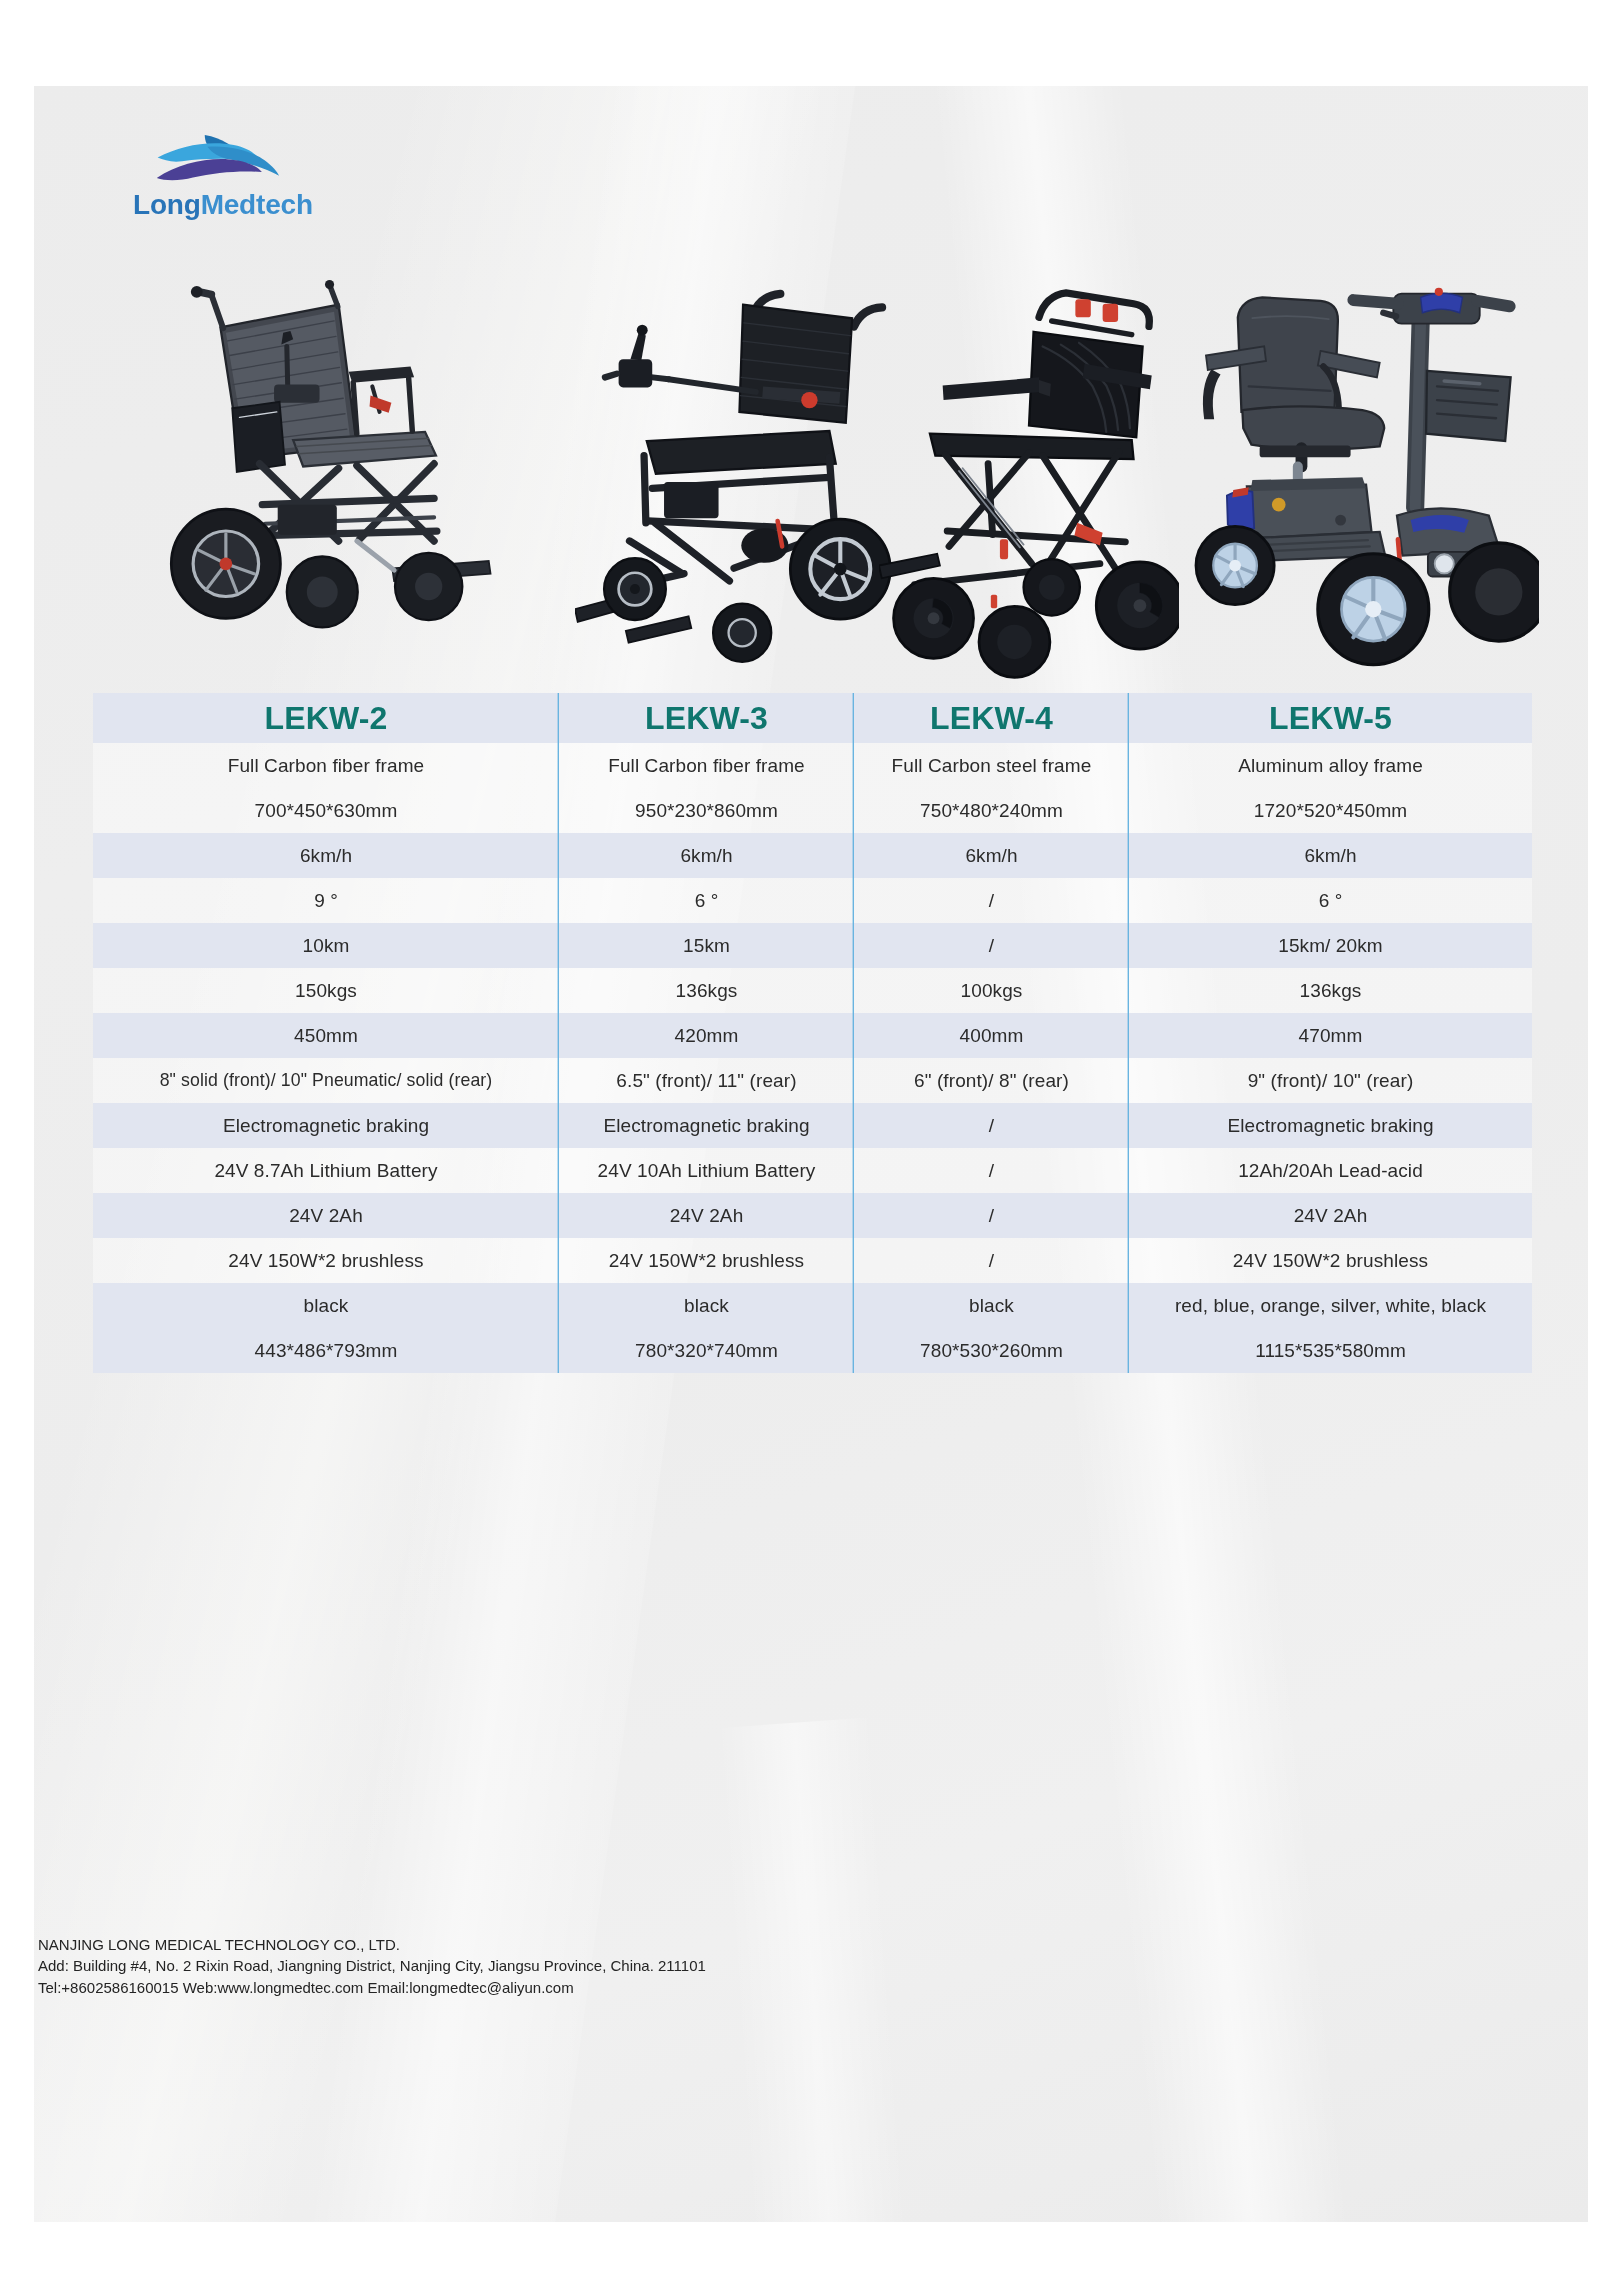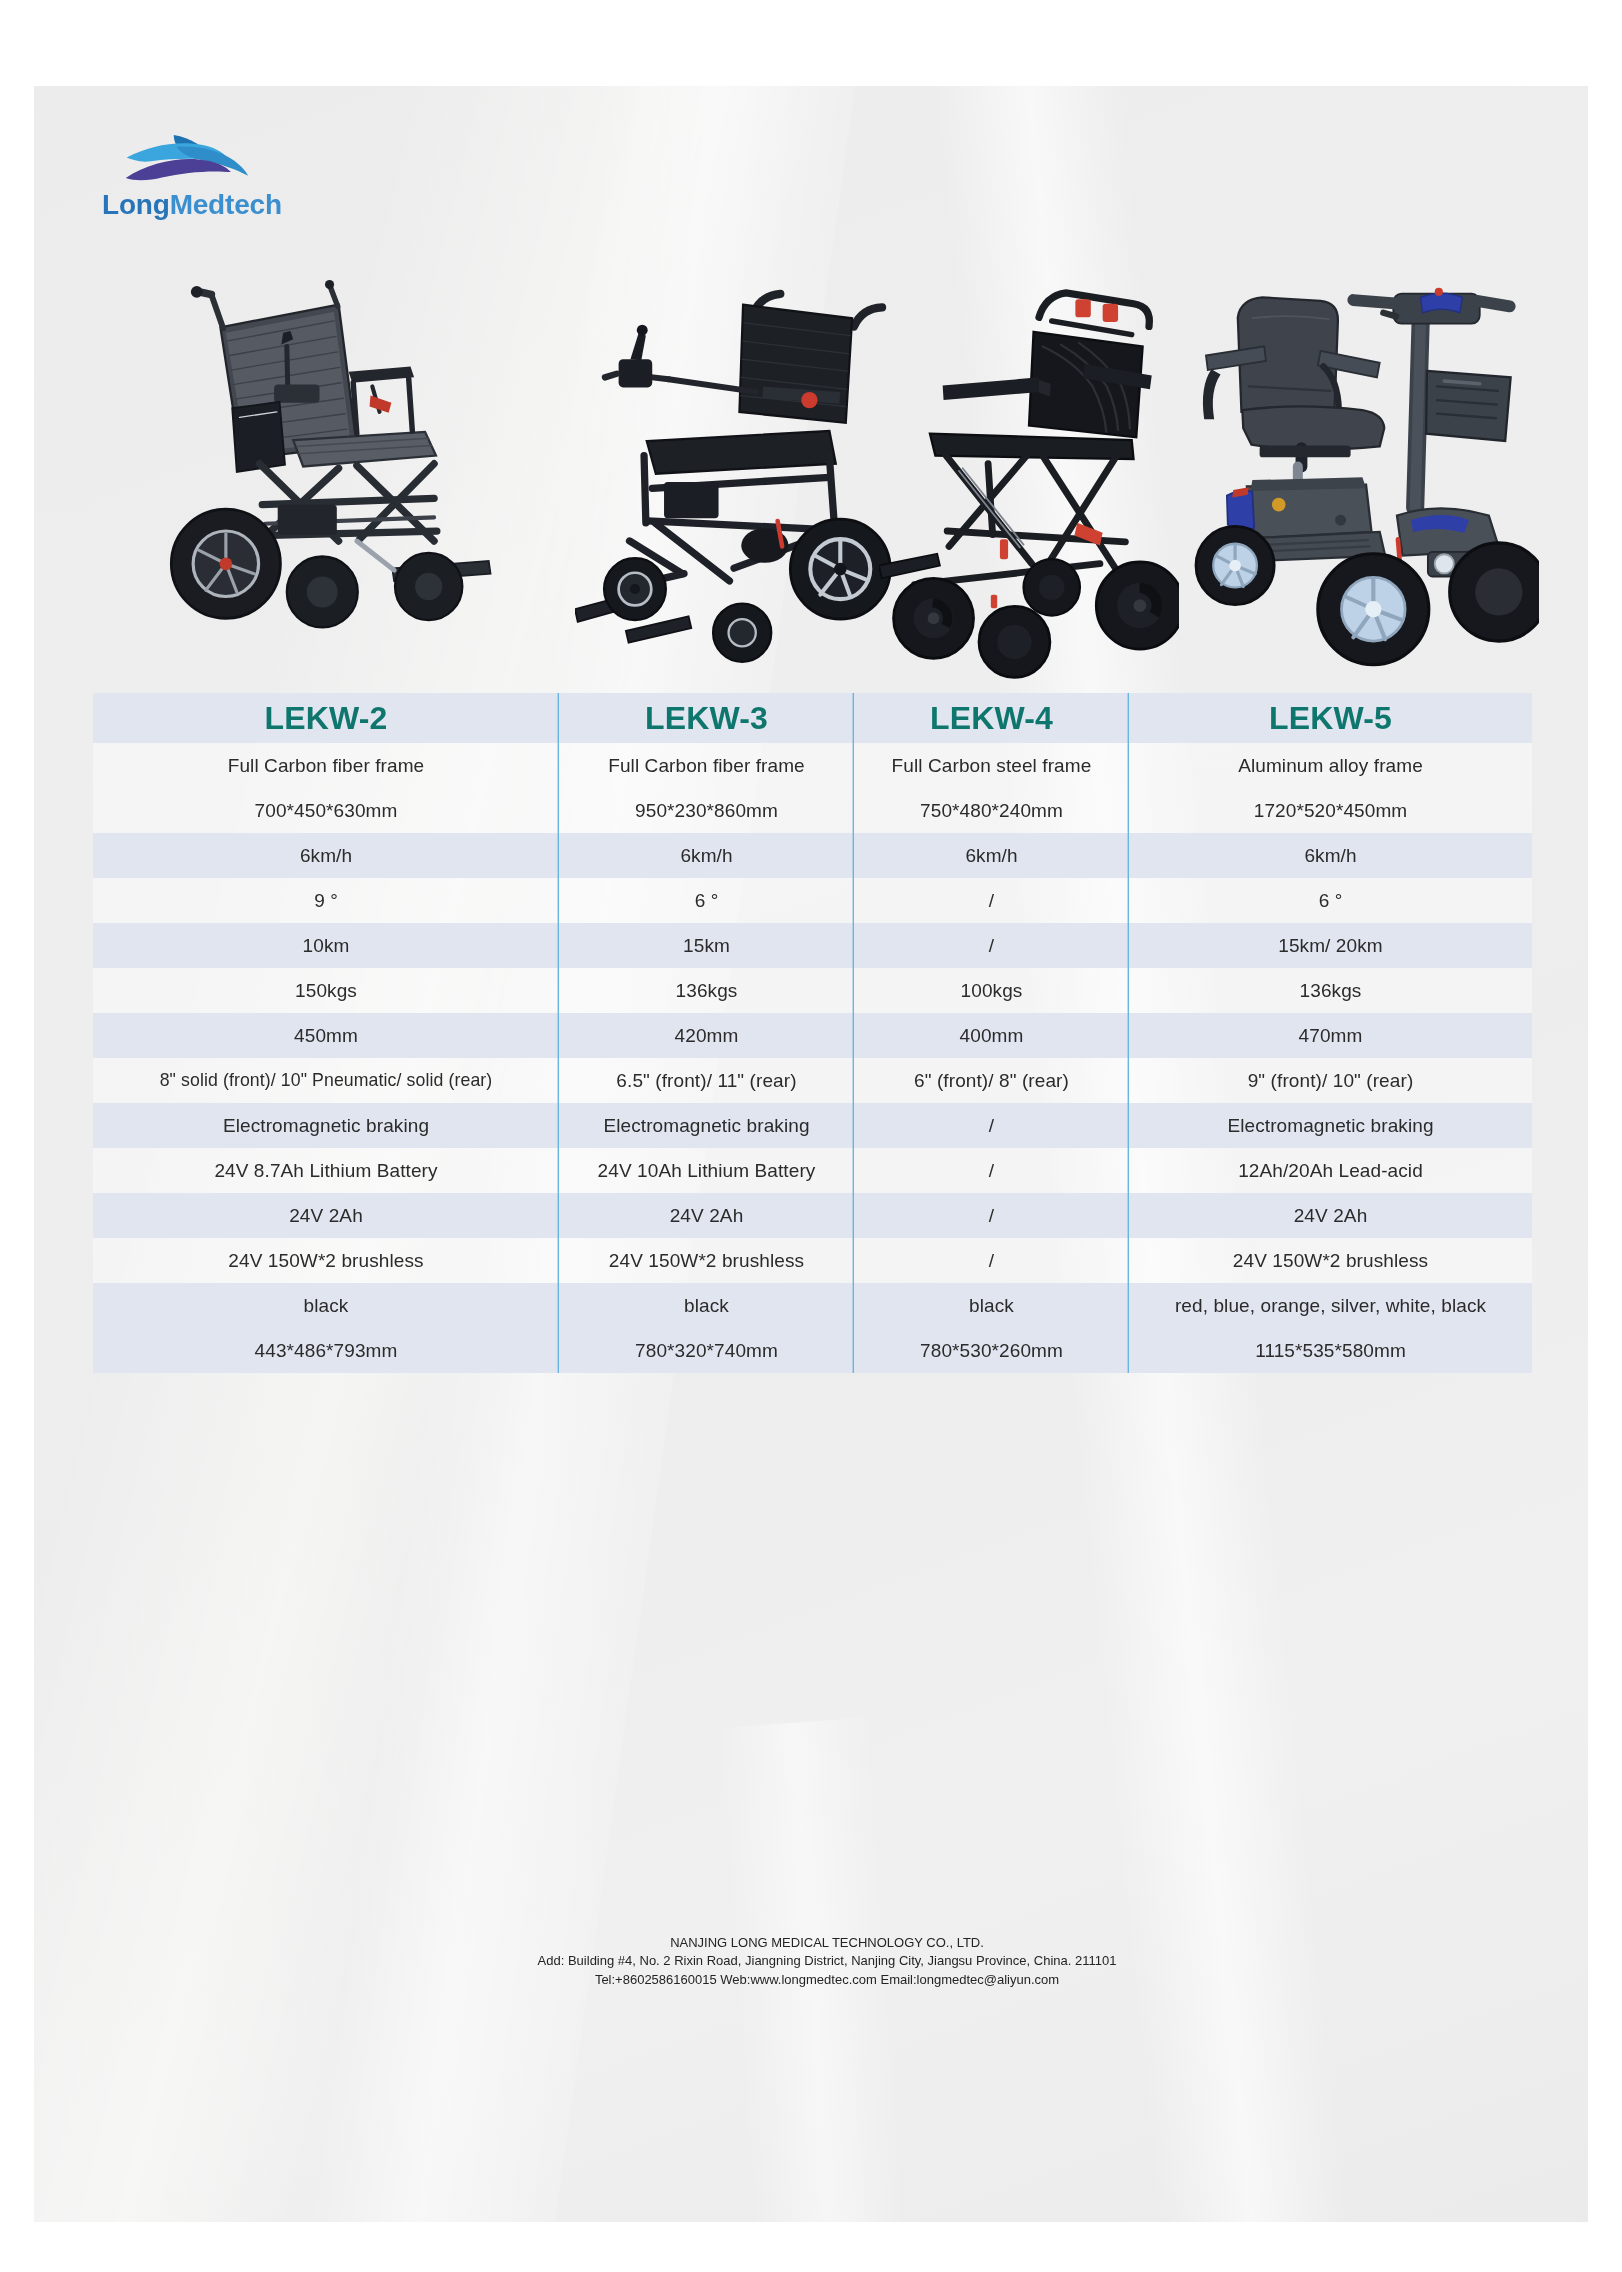--- a/index.html
+++ b/index.html
@@ -33,21 +33,21 @@
     background:linear-gradient(90deg,rgba(250,250,248,0) 0%,rgba(255,255,253,.45) 60%,rgba(255,255,255,0) 100%);
     transform:rotate(14deg);
   }
   .streak-d{
     top:1636px;left:705px;width:155px;height:636px;
     background:linear-gradient(90deg,rgba(255,255,255,0) 0%,rgba(255,255,255,.5) 50%,rgba(255,255,255,0) 100%);
     transform:rotate(-4deg);
   }
 
   
-  .logo-block{position:absolute;left:68px;top:45px;width:191px;}
+  .logo-block{position:absolute;left:99px;top:45px;width:191px;}
   .logo-mark{width:136px;height:55px;display:block;margin-left:21px;}
   .logo-word{
     font-size:28px;font-weight:700;letter-spacing:-0.2px;
     margin-top:2.7px;white-space:nowrap;
   }
   .logo-word .w1{color:#2874b8;}
   .logo-word .w2{color:#3b8fcf;}
 
   
   .products{
@@ -97,24 +97,24 @@
   
   .spec-table td.div,.spec-table th.div{
     box-shadow:inset -1.4px 0 0 0 #69b4e0;
   }
 
   
   td.tight{font-size:17.7px;padding:0 2.7px;}
 
   
   .footer{
-    position:absolute;left:16px;top:1848px;width:1554px;
-    text-align:center;
+    position:absolute;left:4px;top:1848px;width:1554px;
+    text-align:left;
     color:#242424;
-    font-size:13px;
+    font-size:15px;
     line-height:1.42;
   }
   .footer div{white-space:nowrap;}
 </style>
 </head>
 <body>
 
 <div class="page">
 
   <div class="streak streak-c"></div>

